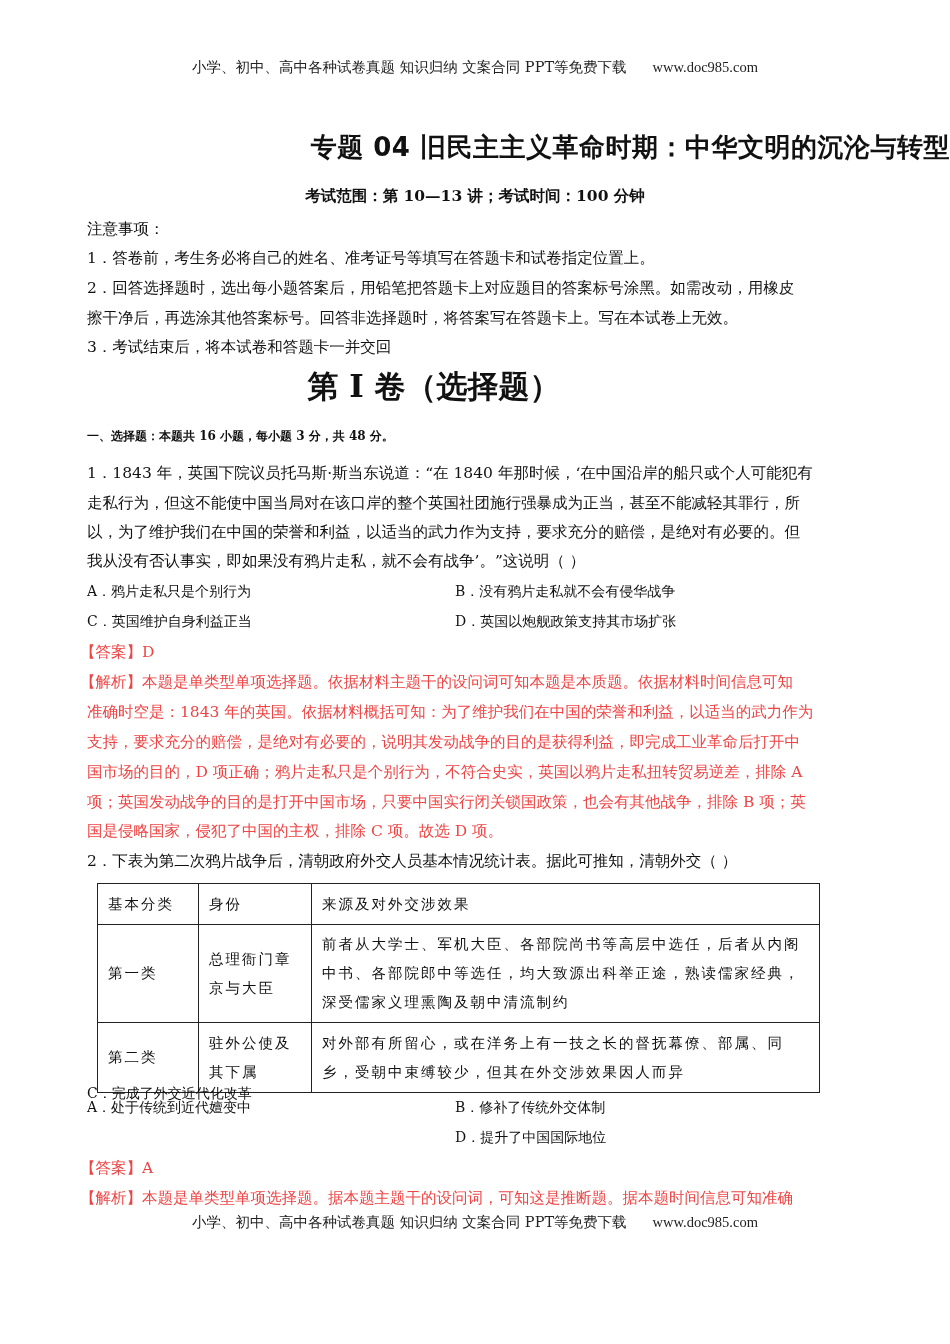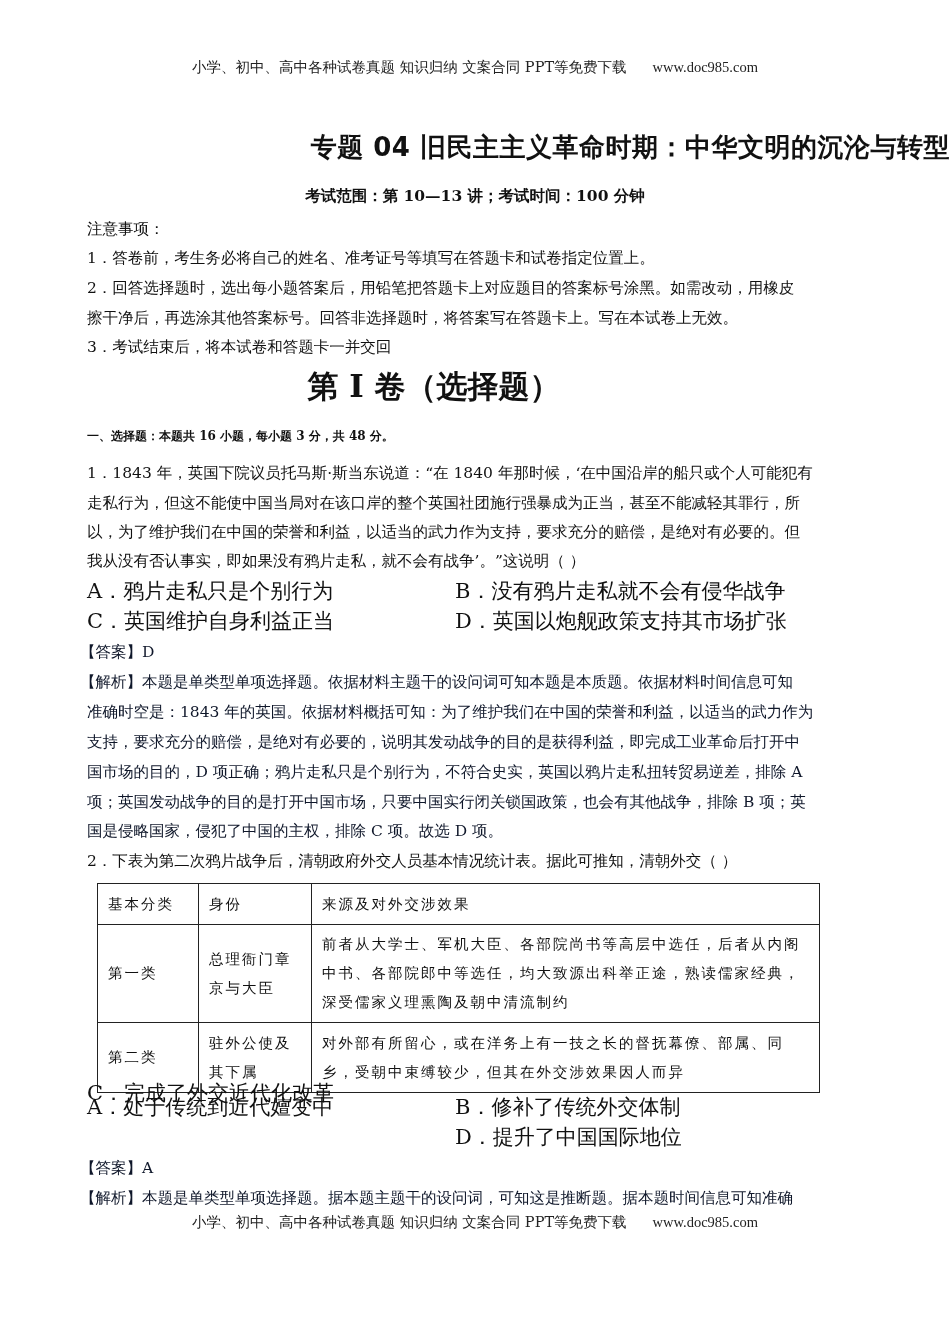--- a/index.html
+++ b/index.html
@@ -24,22 +24,22 @@
     .subtitle {
       position: absolute; top: 186px; left: 0; width: 950px; text-align: center;
       font-weight: bold; font-size: 15.5px; white-space: nowrap;
     }
     .line { position: absolute; left: 87px; white-space: nowrap; font-size: 15.5px; height: 30px; line-height: 30px; }
     .section-title {
       position: absolute; top: 366px; left: 0; width: 868px; text-align: center;
       font-weight: bold; font-size: 31px; white-space: nowrap;
     }
     .part-heading { position: absolute; left: 87px; top: 428px; font-weight: bold; font-size: 12px; white-space: nowrap; }
-    .red { color: #0f172a; }
-    .opt { position: absolute; white-space: nowrap; font-size: 21px; line-height: 30px; height: 30px; }
+    .red { color: #ef4444; }
+    .opt { position: absolute; white-space: nowrap; font-size: 14px; line-height: 30px; height: 30px; }
     .opt-left { left: 87px; }
     .opt-right { left: 455px; }
     table.info {
       position: absolute; left: 97px; top: 883px; width: 723px;
       border-collapse: collapse; font-size: 14.5px; letter-spacing: 2px;
     }
     table.info td {
       border: 1.5px solid #222; padding: 0 0 0 10px; vertical-align: middle; line-height: 29px;
     }
     table.info tr.h td { height: 40px; }

